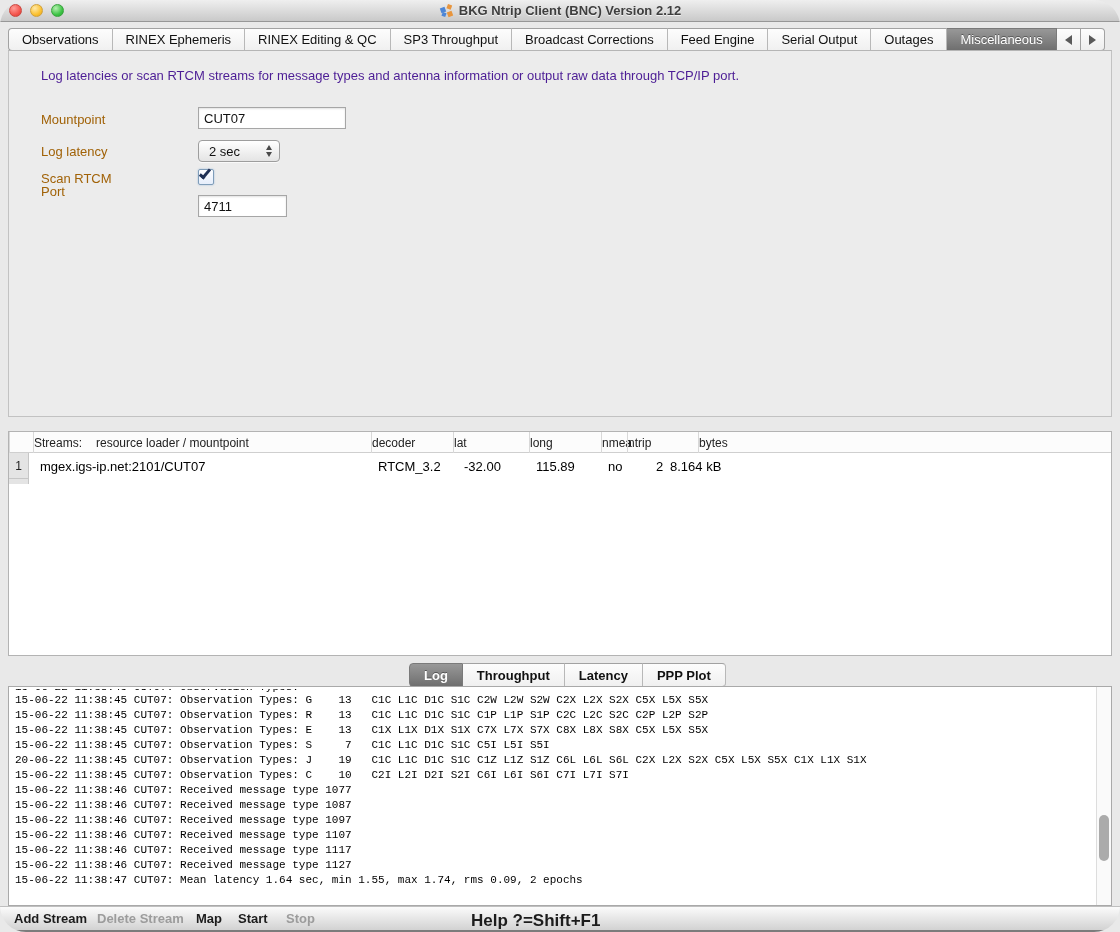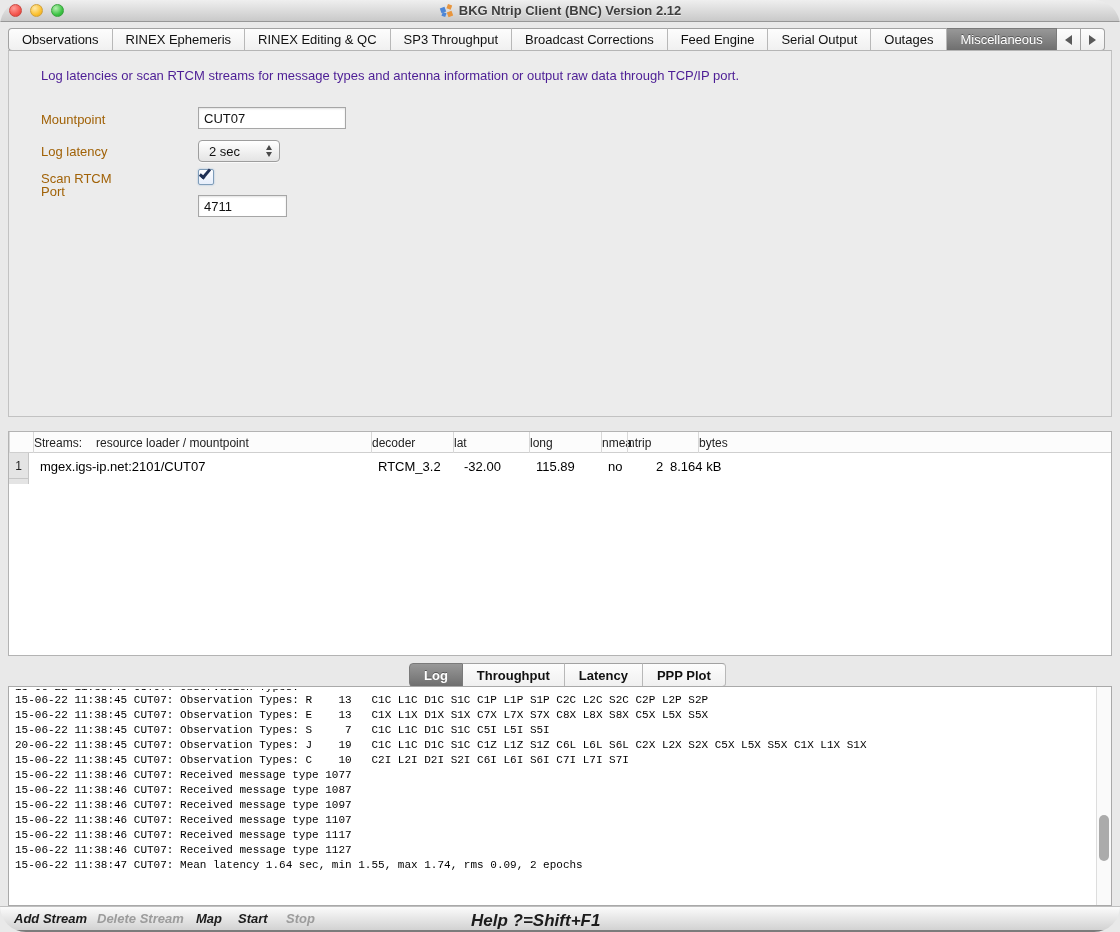--- a/index.html
+++ b/index.html
@@ -96,21 +96,21 @@
   .log-content { position:absolute; left:6px; top:2px; right:17px; font-family:"Liberation Mono", monospace;
     font-size:11px; line-height:15px; color:#000; }
   .log-line { white-space:pre; height:15px; }
   .log-line.clipped { height:4px; overflow:hidden; position:relative; }
   .log-line.clipped span { position:absolute; bottom:-2px; left:0; white-space:pre; }
   .vscroll { position:absolute; right:0; top:0; width:15px; height:100%; background:#fafafa; border-left:1px solid #ddd; }
   .vthumb { position:absolute; left:2px; top:128px; width:10px; height:46px; background:#ababab; border-radius:6px; }
 
   
   .bottombar { position:absolute; left:0; top:906px; width:1120px; height:26px;
-    background:linear-gradient(#fbfbfb,#d2d2d2); border-top:1px solid #bfbfbf; border-bottom:2px solid #7c7c7c;font-style:italic; }
+    background:linear-gradient(#fbfbfb,#d2d2d2); border-top:1px solid #bfbfbf; border-bottom:2px solid #7c7c7c; }
   .bbtn { position:absolute; top:4px; font-size:13px; font-weight:bold; color:#1c1c1c; white-space:nowrap; cursor:default; }
   .bbtn.disabled { color:#9c9c9c; }
   .help-text { position:absolute; left:471px; top:4px; font-size:17px; font-weight:bold; color:#1c1c1c; white-space:nowrap; }
 </style>
 </head>
 <body>
 
 <div class="window">
 
   <div class="titlebar">
@@ -205,20 +205,21 @@
   <div class="logtabs">
     <div class="ltab selected">Log</div>
     <div class="ltab">Throughput</div>
     <div class="ltab">Latency</div>
     <div class="ltab">PPP Plot</div>
   </div>
 
   <div class="log-panel">
     <div class="log-content">
       <div class="log-line clipped"><span>15-06-22 11:38:45 CUT07: Observation Types:</span></div>
+      <div class="log-line">15-06-22 11:38:45 CUT07: Observation Types: G    13   C1C L1C D1C S1C C2W L2W S2W C2X L2X S2X C5X L5X S5X</div>
       <div class="log-line">15-06-22 11:38:45 CUT07: Observation Types: R    13   C1C L1C D1C S1C C1P L1P S1P C2C L2C S2C C2P L2P S2P</div>
       <div class="log-line">15-06-22 11:38:45 CUT07: Observation Types: E    13   C1X L1X D1X S1X C7X L7X S7X C8X L8X S8X C5X L5X S5X</div>
       <div class="log-line">15-06-22 11:38:45 CUT07: Observation Types: S     7   C1C L1C D1C S1C C5I L5I S5I</div>
       <div class="log-line">20-06-22 11:38:45 CUT07: Observation Types: J    19   C1C L1C D1C S1C C1Z L1Z S1Z C6L L6L S6L C2X L2X S2X C5X L5X S5X C1X L1X S1X</div>
       <div class="log-line">15-06-22 11:38:45 CUT07: Observation Types: C    10   C2I L2I D2I S2I C6I L6I S6I C7I L7I S7I</div>
       <div class="log-line">15-06-22 11:38:46 CUT07: Received message type 1077</div>
       <div class="log-line">15-06-22 11:38:46 CUT07: Received message type 1087</div>
       <div class="log-line">15-06-22 11:38:46 CUT07: Received message type 1097</div>
       <div class="log-line">15-06-22 11:38:46 CUT07: Received message type 1107</div>
       <div class="log-line">15-06-22 11:38:46 CUT07: Received message type 1117</div>

